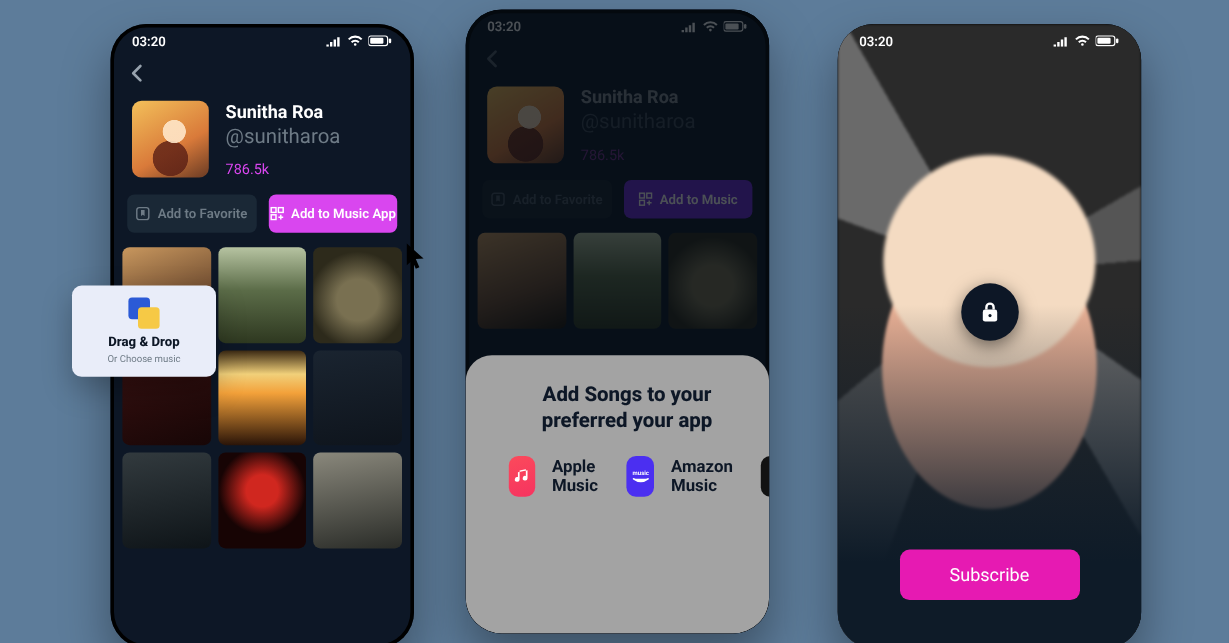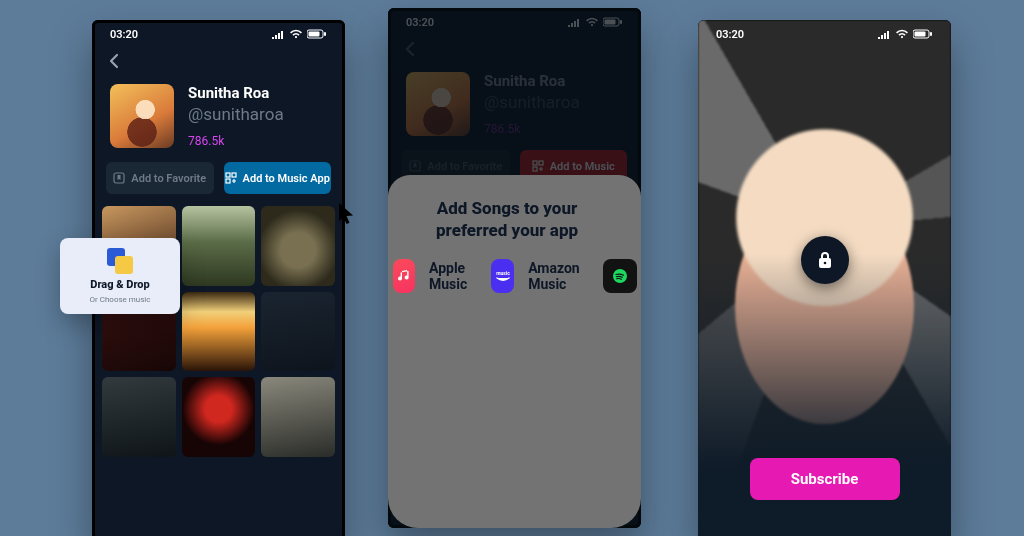--- a/index.html
+++ b/index.html
@@ -1,38 +1,38 @@
 <!DOCTYPE html>
 <html><head>
 <meta charset="utf-8">
 <style>
   *{box-sizing:border-box;margin:0;padding:0;font-family:-apple-system,BlinkMacSystemFont,"Segoe UI",Roboto,Helvetica,Arial,sans-serif;-webkit-font-smoothing:antialiased}
   body{width:1024px;height:536px;background:#5d7c9a;overflow:hidden;position:relative}
 
-  .phone{position:absolute;width:253px;height:520px;border-radius:6px;background:#0d1726;box-shadow:0 20px 40px rgba(0,0,0,.35),inset 0 0 0 3px #000;overflow:hidden}
+  .phone{position:absolute;width:253px;height:520px;border-radius:30px;background:#0d1726;box-shadow:0 20px 40px rgba(0,0,0,.35),inset 0 0 0 3px #000;overflow:hidden}
   .phone.p1{left:92px;top:20px}
   .phone.p2{left:388px;top:8px}
   .phone.p3{left:698px;top:20px}
 
   .statusbar{display:flex;justify-content:space-between;align-items:center;height:28px;padding:0 18px;color:#fff;font-size:11px;font-weight:600}
   .sb-icons{display:flex;gap:4px;align-items:center}
   .sb-icons svg{display:block}
 
   .back{color:#97a2ad;margin:4px 0 10px 14px;}
   .profile{display:flex;gap:14px;padding:0 18px 14px 18px;align-items:center}
   .avatar{width:64px;height:64px;border-radius:8px;background:linear-gradient(150deg,#f3c05a 0%,#d97a3a 60%,#6a3b24 100%);position:relative;overflow:hidden}
   .avatar::after{content:"";position:absolute;inset:0;background:radial-gradient(circle at 55% 40%,rgba(255,230,200,.9) 0 18%,transparent 19%),radial-gradient(circle at 50% 75%,rgba(90,30,20,.8) 0 25%,transparent 26%)}
   .p-name{color:#fff;font-size:15px;font-weight:700}
   .p-handle{color:#6e7b86;font-size:17px;margin-top:2px}
   .p-count{color:#d946ef;font-size:12px;margin-top:10px}
 
   .pillrow{display:flex;gap:10px;padding:0 14px 12px 14px}
   .pill{flex:1;display:flex;align-items:center;justify-content:center;gap:6px;height:32px;border-radius:6px;font-size:11px;font-weight:600;white-space:nowrap}
   .pill.fav{background:#1a2836;color:#6e7b86}
-  .pill.music{background:#0369a1;color:#fff}
+  .pill.music{background:#d946ef;color:#fff}
   .pill svg{flex-shrink:0}
 
   .grid{display:grid;grid-template-columns:repeat(3,1fr);gap:6px;padding:0 10px}
   .tile{aspect-ratio:1/1.08;border-radius:6px;background:#1a2332;overflow:hidden;position:relative}
   .tile.t1{background:linear-gradient(160deg,#c8975e 0%,#6d4a2f 60%,#1a1208 100%)}
   .tile.t2{background:linear-gradient(180deg,#b6c3a1 0%,#5b6c48 45%,#2e3820 100%)}
   .tile.t3{background:radial-gradient(circle at 50% 55%,#797051 0 30%,#2d2a1b 70%)}
   .tile.t4{background:linear-gradient(160deg,#3a1212 0%,#170606 100%)}
   .tile.t5{background:linear-gradient(0deg,#2a1408 0%,#f3a13a 55%,#f1d07a 75%,#3a2812 100%)}
   .tile.t6{background:linear-gradient(170deg,#1a2430 0%,#0e141c 100%)}
@@ -46,42 +46,42 @@
   .ddcard .ico span{position:absolute;width:18px;height:18px;border-radius:3px}
   .ddcard .ico span:first-child{background:#2b5ad6;left:0;top:0}
   .ddcard .ico span:last-child{background:#f6c945;left:8px;top:8px}
   .dd-title{font-size:11px;font-weight:800;color:#0d1726}
   .dd-sub{font-size:8px;color:#6e7b86}
 
   .cursor{position:absolute;left:337px;top:201px}
 
   
   .dim{position:absolute;inset:0;background:rgba(5,12,20,.72);pointer-events:none}
-  .sheet{position:absolute;left:0;right:0;bottom:0;height:353px;background:#737373;border-radius:22px 22px 30px 30px;padding:22px 20px 14px 5px}
+  .sheet{position:absolute;left:0;right:0;bottom:0;height:232px;background:#a3a3a3;border-radius:22px 22px 30px 30px;padding:22px 20px 14px 36px}
   .sheet h3{font-size:17px;font-weight:800;color:#0d1726;text-align:center;line-height:1.3}
   .apps{margin-top:18px;display:flex;flex-direction:row;gap:12px}
   .app{display:flex;align-items:center;gap:14px}
   .appicon{width:34px;height:34px;border-radius:8px;display:flex;align-items:center;justify-content:center;color:#fff}
   .ai-apple{background:linear-gradient(160deg,#fb4a5b,#f63360)}
   .ai-amz{background:#4b2ff1}
   .ai-spt{background:#121212}
   .app span{font-size:14px;font-weight:700;color:#0d1726}
 
   
   .hero{position:absolute;inset:0;background:
      radial-gradient(circle at 50% 38%,#f4dbc2 0 25%,transparent 26%),
      radial-gradient(ellipse 70% 45% at 50% 55%,#e9b095 0 50%,transparent 51%),
      conic-gradient(from 30deg at 50% 40%,#2a2a2a 0 30deg,#555 30deg 55deg,#2a2a2a 55deg 95deg,#6a6a6a 95deg 120deg,#2a2a2a 120deg 170deg,#555 170deg 200deg,#2a2a2a 200deg 260deg,#6a6a6a 260deg 300deg,#2a2a2a 300deg 360deg),
      #2c3338;
      filter:blur(1.2px)}
   .hero-shade{position:absolute;left:0;right:0;bottom:0;height:55%;background:linear-gradient(180deg,transparent 0%,#0e1b28 75%)}
   .lock{position:absolute;left:50%;top:216px;transform:translateX(-50%);width:48px;height:48px;border-radius:50%;background:#0d1726;display:flex;align-items:center;justify-content:center;color:#fff;box-shadow:0 4px 14px rgba(0,0,0,.5)}
-  .subbtn{position:absolute;left:50%;bottom:40px;transform:translateX(-50%);width:150px;height:42px;border-radius:8px;background:#e61ab2;color:#fff;font-weight:700;font-size:15px;display:flex;align-items:center;justify-content:center}
-
-  .p2 .pill.music{background:#b91c1c}
+  .subbtn{position:absolute;left:50%;bottom:40px;transform:translateX(-50%);width:150px;height:42px;border-radius:8px;background:#e61ab2;color:#fff;font-weight:400;font-size:15px;display:flex;align-items:center;justify-content:center}
+
+  .p2 .pill.music{background:#6d28d9}
   .p2 .pill.fav{background:#17222e;color:#4a5560}
   .p2 .p-name,.p2 .p-handle,.p2 .p-count,.p2 .back{opacity:.5}
 </style>
 </head>
 <body>
 
 <div class="phone p1">
   <div class="statusbar">
     <span>03:20</span>
     <span class="sb-icons">

